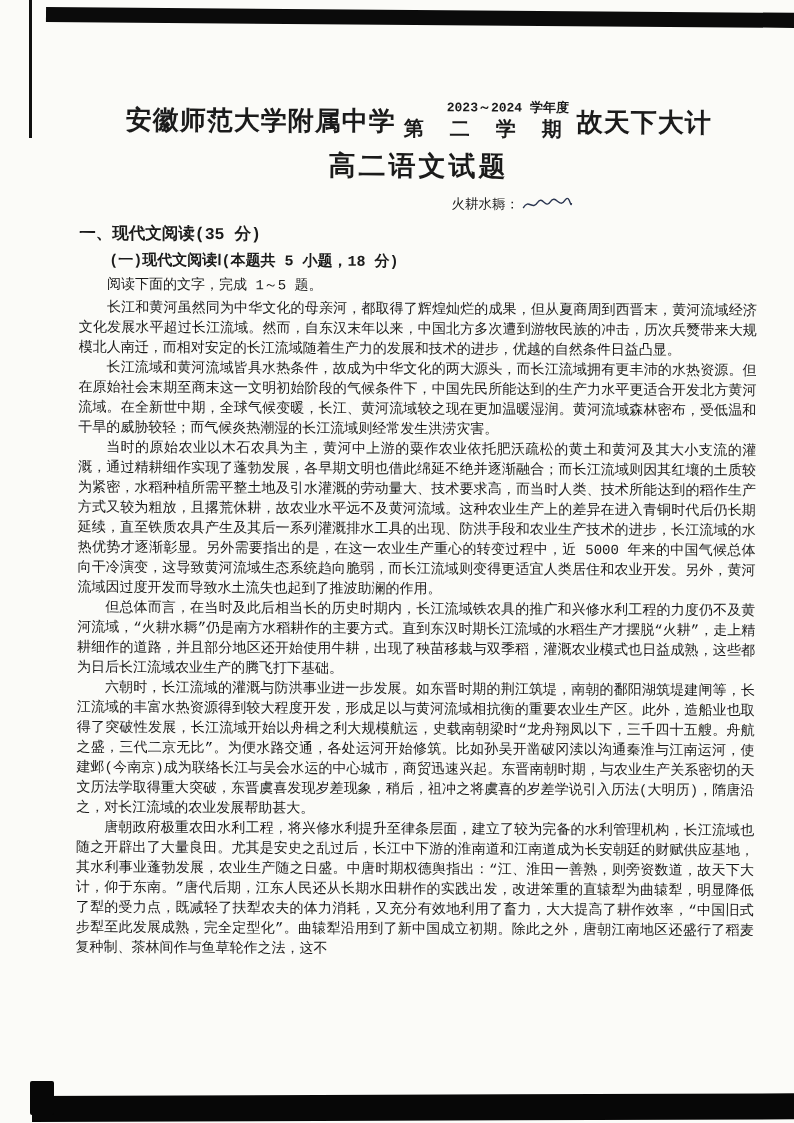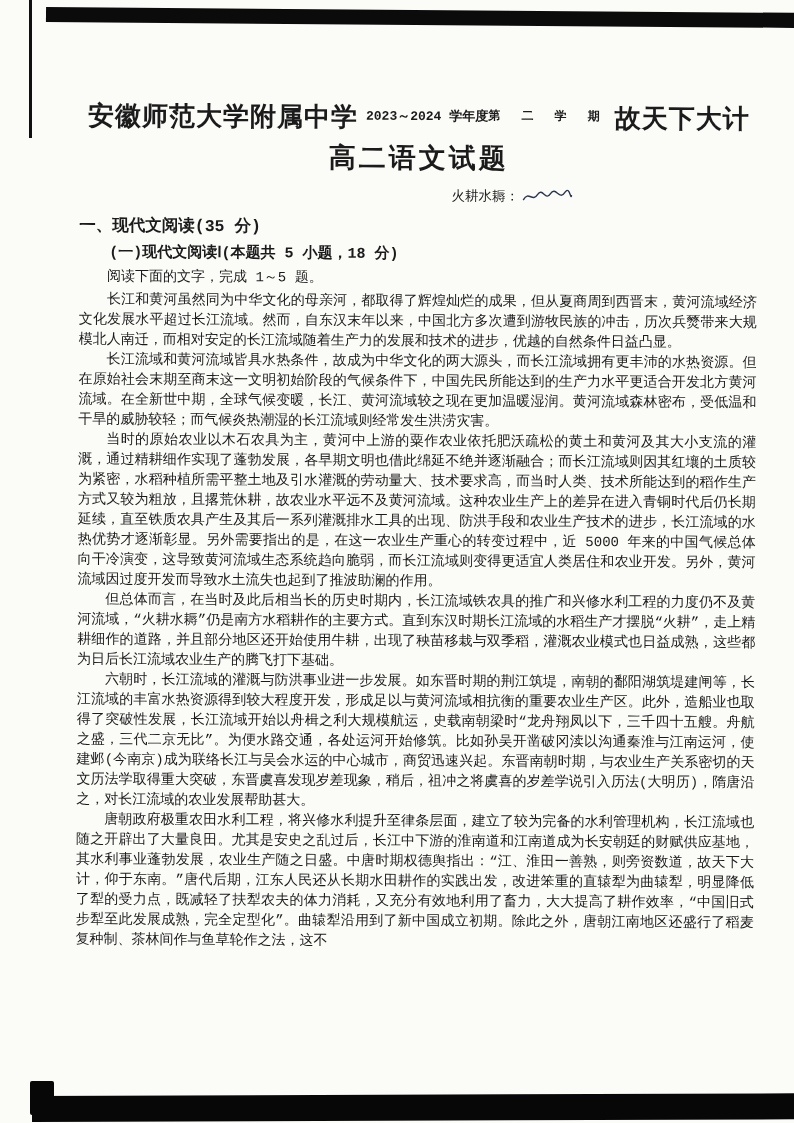--- a/index.html
+++ b/index.html
@@ -22,23 +22,23 @@
 
   .content {
     position:absolute; top:100px; left:80px; width:678px;
     transform:rotate(0.3deg); transform-origin:center top;
   }
   .title-line1 {
     display:flex; justify-content:center; align-items:center; gap:8px;
     font-weight:bold; white-space:nowrap;
   }
   .school, .exam-type { font-size:26px; letter-spacing:1px; }
-  .year-block { display:flex; flex-direction:row; align-items:flex-start; line-height:1.3; }
+  .year-block { display:flex; flex-direction:column; align-items:flex-end; line-height:1.3; }
   .year-top  { font-size:13px; font-weight:bold; }
-  .year-term { font-size:12px; font-weight:bold; letter-spacing:7px; }
+  .year-term { font-size:20px; font-weight:bold; letter-spacing:7px; }
   .subject-title { text-align:center; font-size:27px; font-weight:bold; letter-spacing:3px; margin-top:5px; }
   .author-line { margin-top:9px; margin-left:372px; font-size:13.5px; display:flex; align-items:center; height:22px; }
   .squiggle { margin-left:2px; }
 
   .section-heading   { font-size:16.5px; font-weight:bold; margin-top:9px; }
   .subsection-heading{ font-size:15px;  font-weight:bold; margin-top:6px; text-indent:2em; }
   .instruction       { font-size:14px;  margin-top:6px; text-indent:2em; }
   .body-text { margin-top:4px; }
   .para {
     font-size:14px; line-height:20px;

